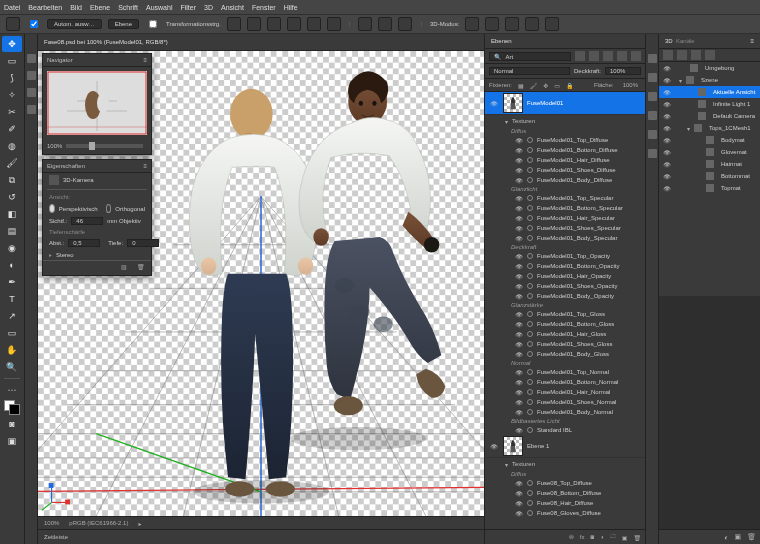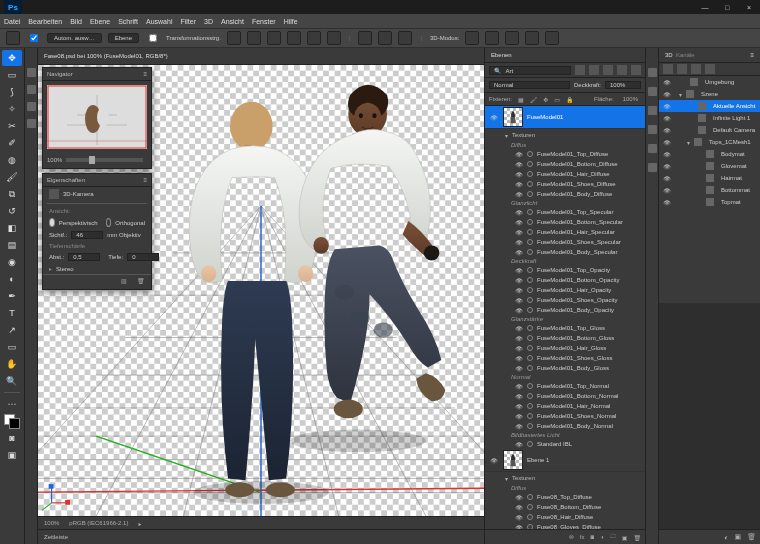--- a/index.html
+++ b/index.html
@@ -71,27 +71,20 @@
 .srow .ind0{width:0}.srow .ind1{width:8px}.srow .ind2{width:16px}
 .srow .eye{width:8px;height:8px}
 .srow .tw{color:#aaa}
 .r2spacer{flex:1;background:#2e2e2e}
 .timelinebar{height:14px;background:#3a3a3a;border-top:1px solid #222;display:flex;align-items:center;padding:0 6px;font-size:6px;color:#bbb}
 </style>
 </head>
 <body>
 
 <div class="app">
-  <div class="titlebar">
-    <div class="ps">Ps</div>
-    <div class="spacer"></div>
-    <div class="winbtn">—</div>
-    <div class="winbtn">□</div>
-    <div class="winbtn">×</div>
-  </div>
 
   <div class="menubar" id="menubar">
       <span>Datei</span>
       <span>Bearbeiten</span>
       <span>Bild</span>
       <span>Ebene</span>
       <span>Schrift</span>
       <span>Auswahl</span>
       <span>Filter</span>
       <span>3D</span>

